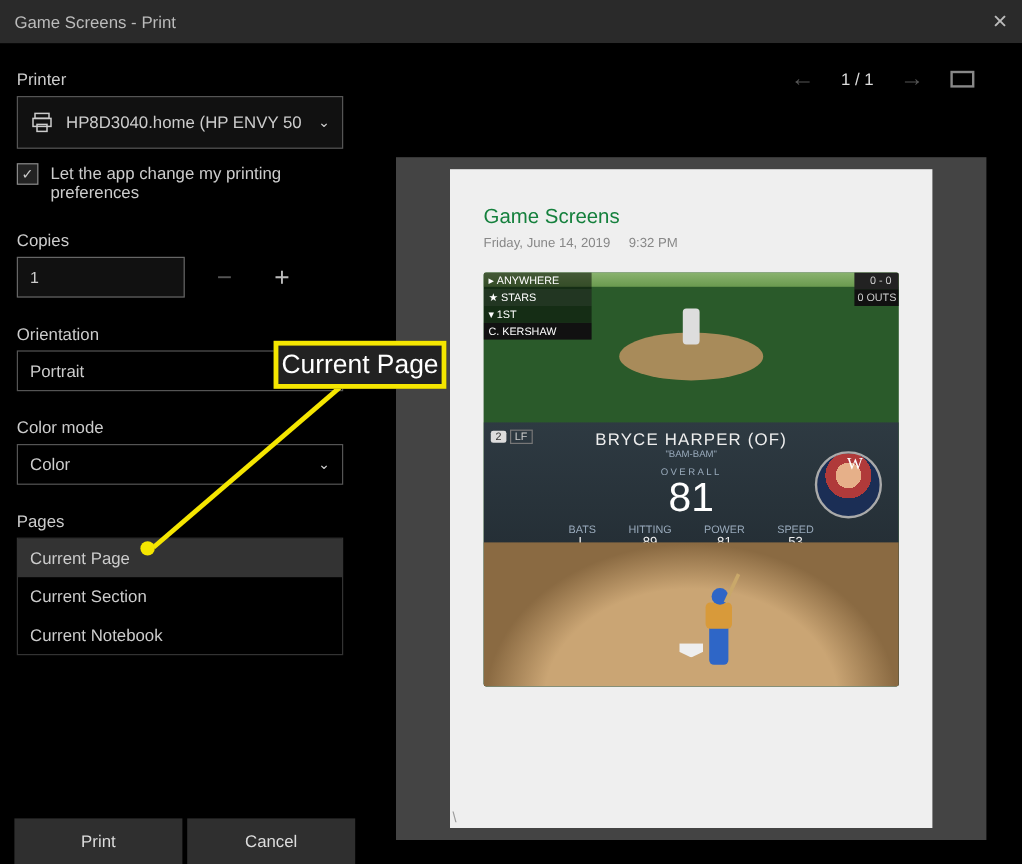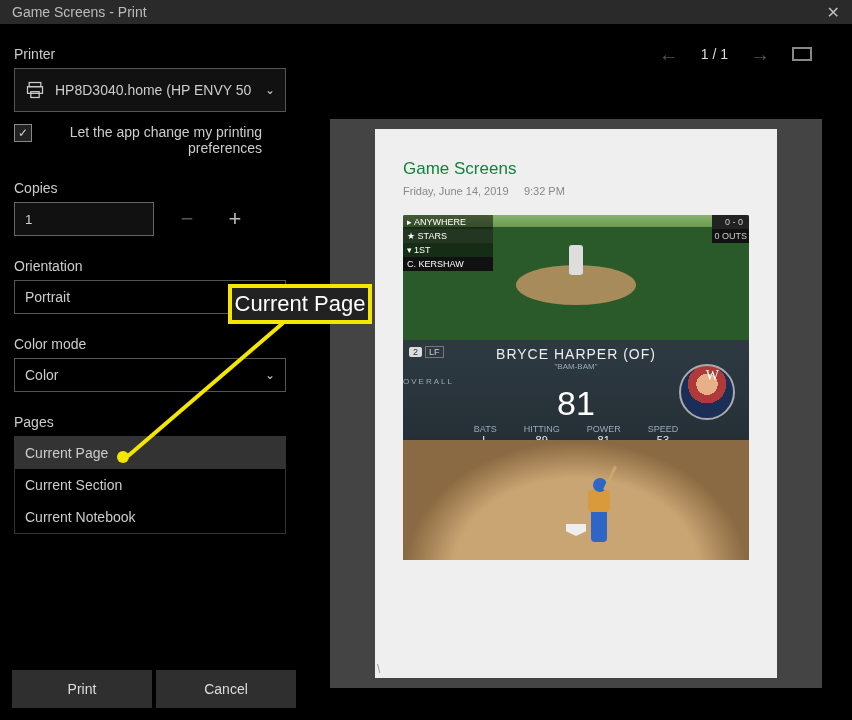--- a/index.html
+++ b/index.html
@@ -6,21 +6,21 @@
   body {
     width: 852px; height: 720px;
     background: #000;
     font-family: "Segoe UI", sans-serif;
     font-size: 14px;
     color: #ccc;
     overflow: hidden;
     position: relative;
   }
   .titlebar {
-    height: 24px;
+    height: 36px;
     display: flex; align-items: center; justify-content: space-between;
     padding: 0 12px;
     background: #2a2a2a;
     color: #bbb;
   }
   .close-x { font-size: 16px; cursor: pointer; }
   .body { display: flex; flex: 1; height: calc(100% - 36px); }
   .left-panel {
     width: 300px;
     padding: 16px 14px;
@@ -72,21 +72,21 @@
   .mound { position:absolute; left:50%; top:50px; width:120px; height:40px; background:#a88b5a; border-radius:50%; transform:translateX(-50%);}
   .pitcher { position:absolute; left:50%; top:30px; width:14px; height:30px; background:#ddd; transform:translateX(-50%); border-radius:3px;}
   .outfield-wall { position:absolute; top:0; left:0; right:0; height:12px; background:linear-gradient(#8ab36f,#6a9a4f);}
   
   .card-panel { position:absolute; top:125px; left:0; right:0; bottom:0; background:linear-gradient(#2e3a42,#1a2228); }
   .lf-badge { position:absolute; top:6px; left:6px; font-size:9px; color:#ccc; display:flex; align-items:center;}
   .lf-badge .num { background:#ddd; color:#333; padding:0 4px; margin-right:3px; border-radius:2px;}
   .lf-badge .pos { border:1px solid #777; padding:0 3px;}
   .player-name { text-align:center; font-size:14px; letter-spacing:1px; color:#eee; padding-top:6px;}
   .player-sub { text-align:center; font-size:8px; color:#9ab;}
-  .overall-label {font-size:8px; color:#9ab; letter-spacing:2px; margin-top:6px;}
+  .overall-label {text-align:center; font-size:8px; color:#9ab; letter-spacing:2px; margin-top:6px;}
   .overall-val { text-align:center; font-size:34px; color:#fff; font-weight:300; line-height:1;}
   .stats-row { display:flex; justify-content:center; gap:27px; font-size:9px; color:#9ab; margin-top:4px;}
   .stats-row .stat { text-align:center;}
   .stats-row .stat .v { color:#eee; font-size:11px;}
   .tap-hint { text-align:center; font-size:8px; color:#789; margin-top:4px; letter-spacing:1px;}
   .portrait-circ { position:absolute; right:14px; top:24px; width:56px; height:56px; border-radius:50%; border:2px solid #aaa; background:radial-gradient(circle at 50% 35%, #e6b089 0 25%, #b03a3a 25% 45%, #1b2e55 45% 100%);}
   .cap-w { position:absolute; right:30px; top:28px; color:#fff; font-size:14px; font-family:Georgia,serif;}
   
   .dirt { position:absolute; left:0; right:0; bottom:0; height:120px; background:radial-gradient(ellipse at 50% 110%, #caa574 0 50%, #8a6a42 70%);}
   .plate { position:absolute; left:50%; bottom:24px; transform:translateX(-50%); width:20px; height:12px; background:#eee; clip-path: polygon(0 0,100% 0,100% 60%,50% 100%,0 60%);}
@@ -119,21 +119,21 @@
             <rect x="3" y="8" width="18" height="8"></rect>
             <rect x="7" y="14" width="10" height="7"></rect>
         </svg>
       </span>
       <span class="printer-name">HP8D3040.home (HP ENVY 50</span>
       <span class="chevron">⌄</span>
     </div>
 
     <div class="checkbox-row">
       <span class="checkbox">✓</span>
-      <span style="max-width:220px;text-align:right;">Let the app change my printing preferences</span>
+      <span style="max-width:220px;">Let the app change my printing preferences</span>
     </div>
 
     <div class="section-label">Copies</div>
     <div class="copies-row">
       <input class="copies-input" value="1" style="">
       <span class="step-btn">−</span>
       <span class="step-btn" style="color:#bbb;">+</span>
     </div>
 
     <div class="section-label">Orientation</div>

